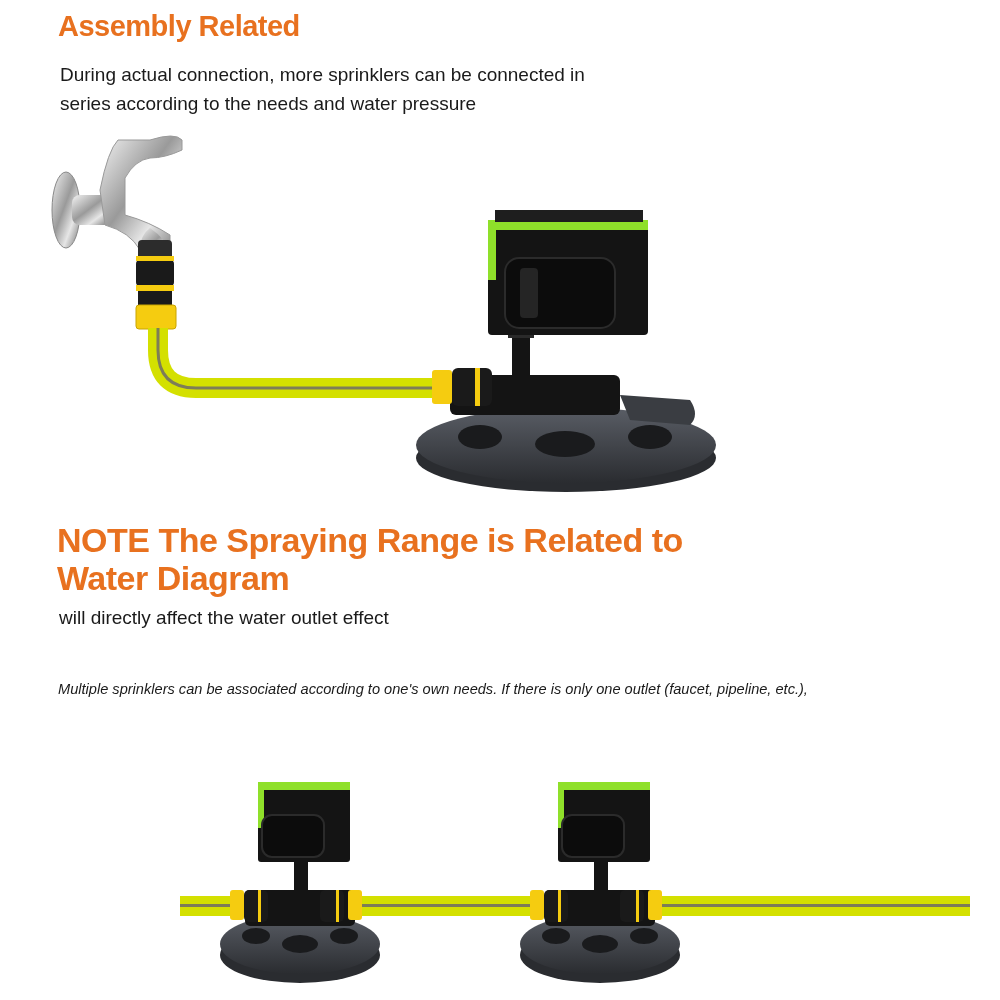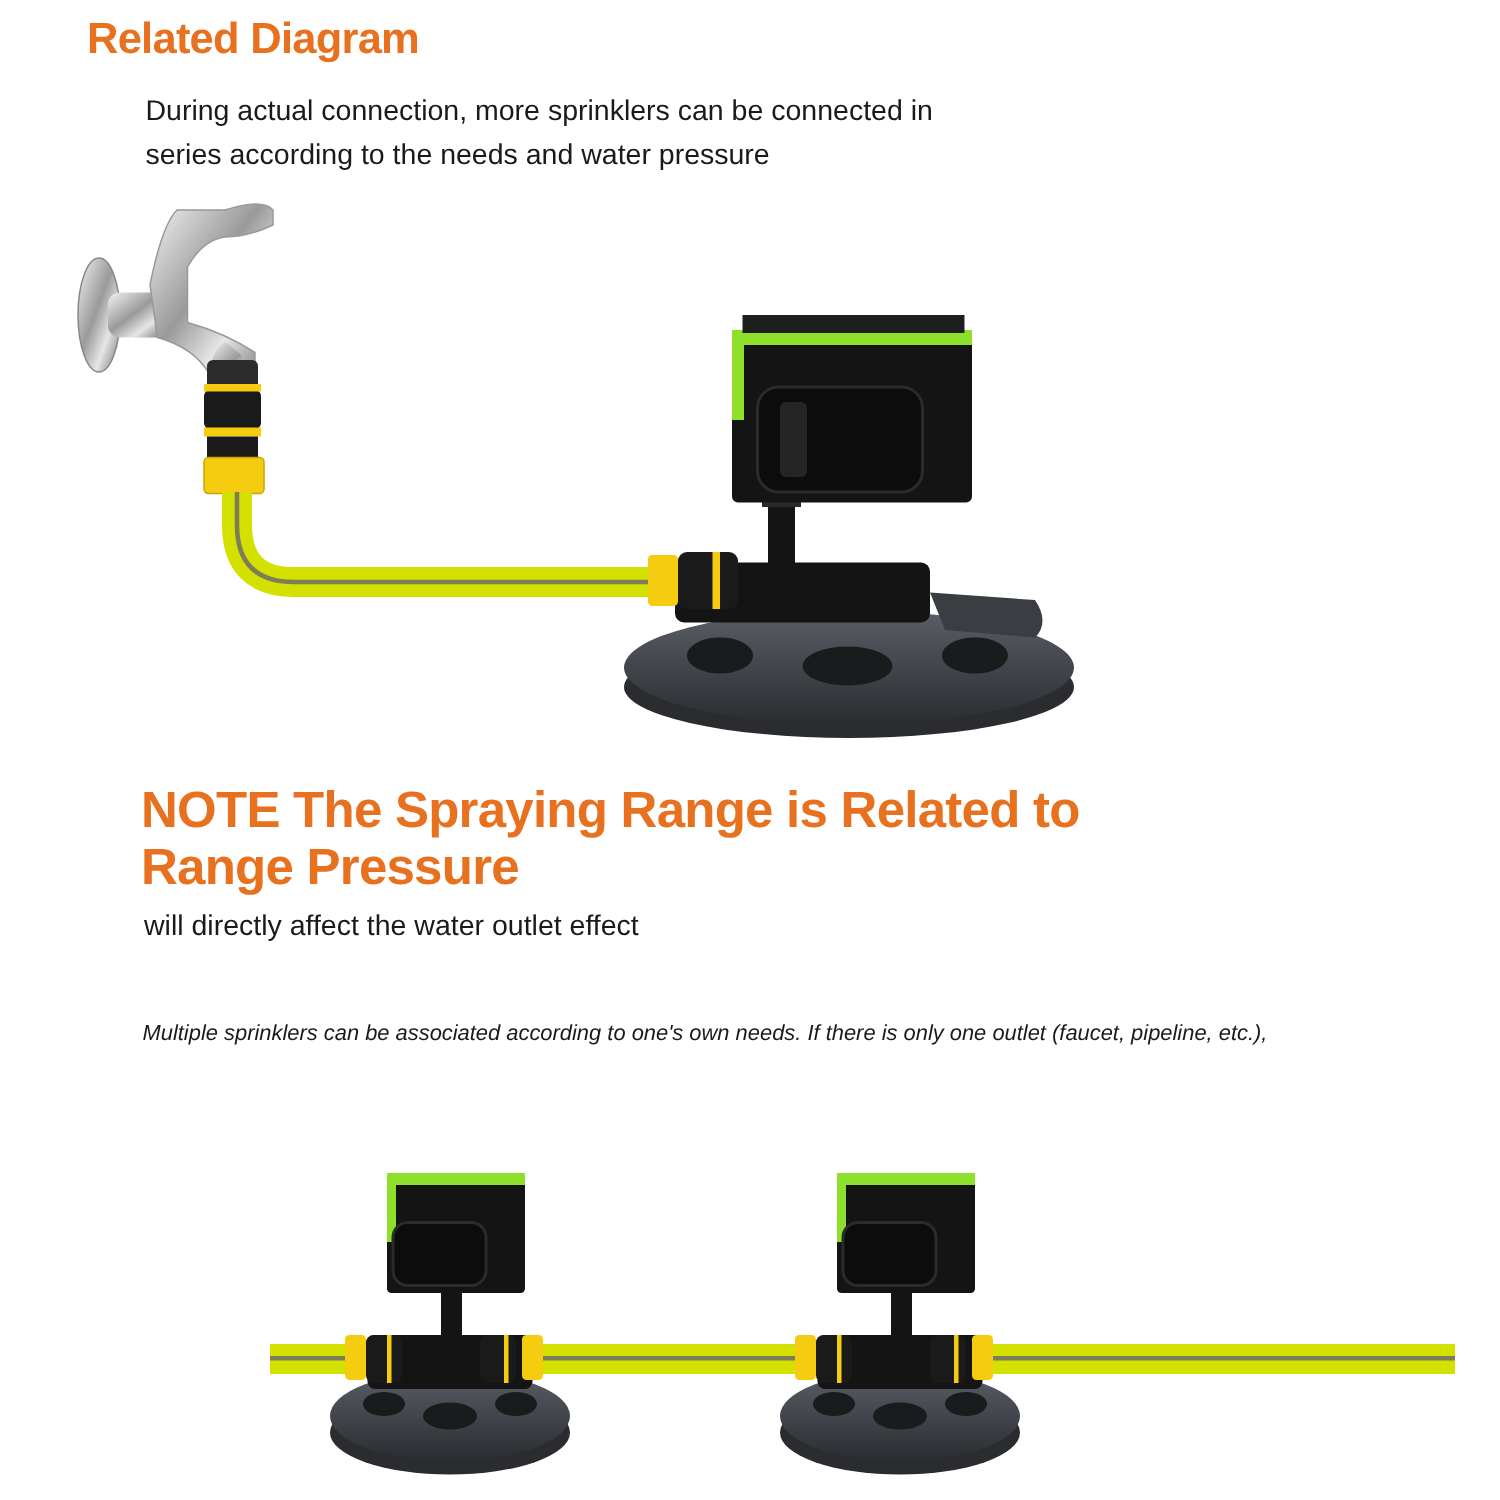--- a/index.html
+++ b/index.html
@@ -5,27 +5,27 @@
     html, body { margin: 0; padding: 0; background: #ffffff; }
     body { width: 1000px; height: 1000px; position: relative; overflow: hidden; font-family: "Liberation Sans", sans-serif; }
     .abs { position: absolute; }
     .h1 { color: #e8711f; font-weight: bold; font-family: "Liberation Sans", sans-serif; letter-spacing: -0.5px; }
     .body-text { color: #1a1a1a; font-family: "Liberation Sans", sans-serif; }
     #title1 { left: 58px; top: 8px; font-size: 29px; line-height: 36px; }
     #intro1 { left: 60px; top: 60px; font-size: 19px; line-height: 29px; width: 640px; }
     #title2 { left: 57px; top: 521px; font-size: 34px; line-height: 38px; width: 620px; }
     #intro2 { left: 59px; top: 603px; font-size: 19px; line-height: 29px; width: 740px; }
     #para { left: 58px; top: 677px; font-size: 14.6px; line-height: 24px; width: 920px; font-style: italic; }
-    .line { display: block; white-space: nowrap; margin-left: 37px; }
+    .line { display: block; white-space: nowrap; }
     svg { position: absolute; }
   </style>
 </head>
 <body>
 
-<div id="title1" class="abs h1">Related Diagram</div>
+<div id="title1" class="abs h1">Assembly Related</div>
 <div id="intro1" class="abs body-text">
   <span class="line">During actual connection, more sprinklers can be connected in</span>
   <span class="line">series according to the needs and water pressure</span>
 </div>
 
 <svg style="left:0;top:130px" width="1000" height="380" viewBox="0 130 1000 380">
   <defs>
     <linearGradient id="chrome" x1="0" y1="0" x2="1" y2="1">
       <stop offset="0" stop-color="#f4f4f4"></stop>
         <stop offset="0.45" stop-color="#9a9a9a"></stop>
@@ -76,21 +76,21 @@
     <rect x="505" y="258" width="110" height="70" rx="14" fill="#0c0c0c" stroke="#2b2b2b" stroke-width="2"></rect>
     <rect x="520" y="268" width="18" height="50" rx="4" fill="#252525"></rect>
     <rect x="432" y="370" width="20" height="34" rx="3" fill="#f5cc10"></rect>
     <rect x="452" y="368" width="40" height="38" rx="6" fill="#1a1a1a"></rect>
     <rect x="475" y="368" width="5" height="38" fill="#f5cc10"></rect>
   </g>
 </svg>
 
 <div id="title2" class="abs h1">
   <span class="line">NOTE The Spraying Range is Related to</span>
-  <span class="line">Range Pressure</span>
+  <span class="line">Water Diagram</span>
 </div>
 <div id="intro2" class="abs body-text">
   <span class="line">will directly affect the water outlet effect</span>
 </div>
 <div id="para" class="abs body-text">
   <span class="line">Multiple sprinklers can be associated according to one's own needs. If there is only one outlet (faucet, pipeline, etc.),</span>
 </div>
 
 <svg style="left:0;top:770px" width="1000" height="230" viewBox="0 770 1000 230">
   <defs>

